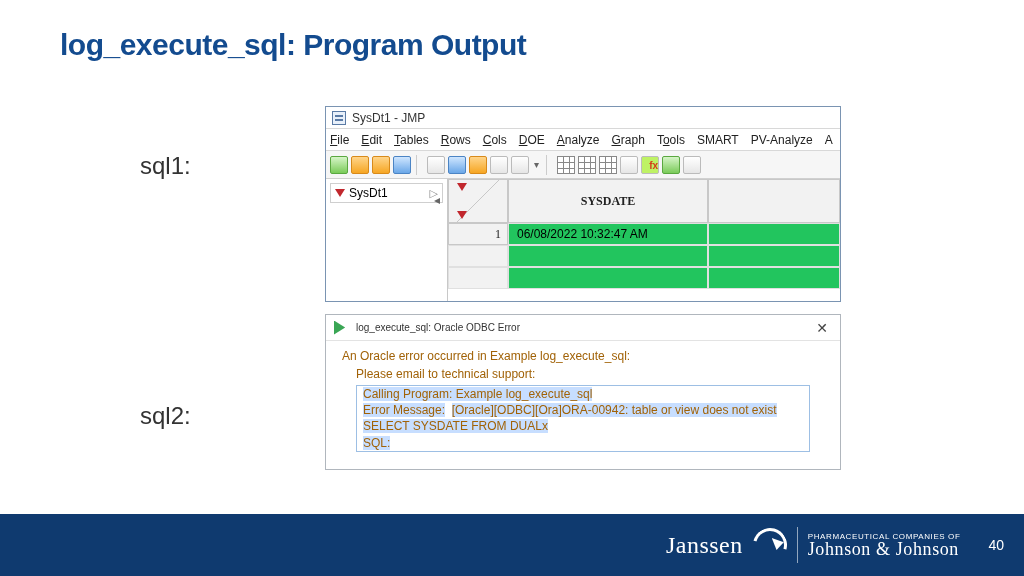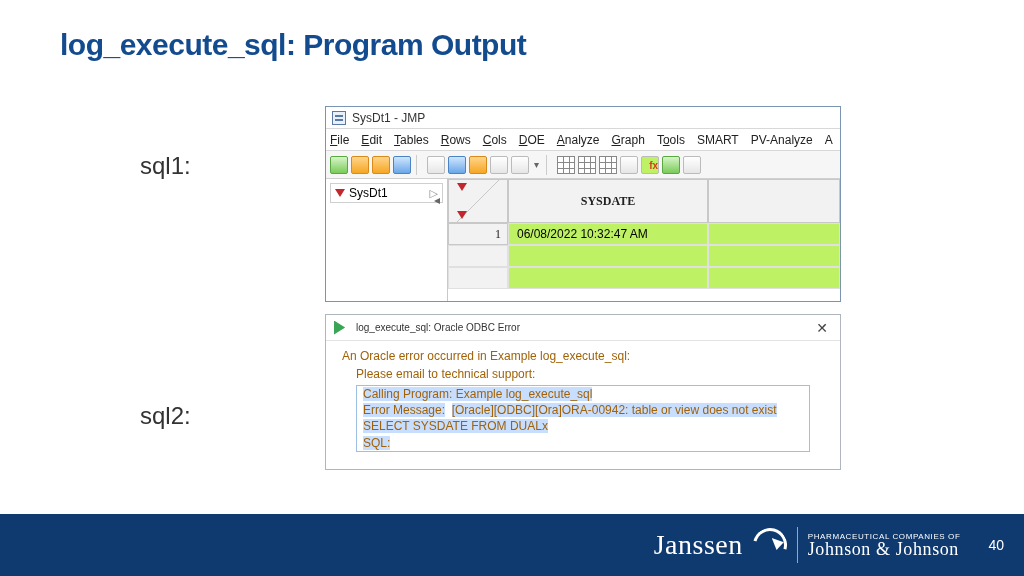--- a/index.html
+++ b/index.html
@@ -85,21 +85,21 @@
     position: absolute; border: 1px solid #c8c8c8; background: #f2f2f2;
     display: flex; align-items: center; justify-content: center;
     font-size: 12px; color: #222; font-family: Liberation Serif, serif;
   }
   .gh.corner { left: 0; top: 0; width: 60px; height: 44px;
     background: linear-gradient(135deg,#f2f2f2 49%, #c8c8c8 50%, #f2f2f2 51%);
   }
   .gh.col1 { left: 60px; top: 0; width: 200px; height: 44px; font-weight: 700; }
   .gh.col2 { left: 260px; top: 0; right: 0; height: 44px; }
   .gh.row1 { left: 0; top: 44px; width: 60px; height: 22px; justify-content: flex-end; padding-right: 6px; }
-  .cell { position: absolute; border: 1px solid #e0e0e0; background: #bef264; font-size: 12px; display: flex; align-items: center; padding: 0 8px; }
+  .cell { position: absolute; border: 1px solid #e0e0e0; background: #22c55e; font-size: 12px; display: flex; align-items: center; padding: 0 8px; }
   .cell.c11 { left: 60px; top: 44px; width: 200px; height: 22px; }
   .cell.c12 { left: 260px; top: 44px; right: 0; height: 22px; }
   .cell.c21 { left: 0;   top: 66px; width: 60px; height: 22px; background:#f2f2f2;}
   .cell.c22 { left: 60px; top: 66px; width: 200px; height: 22px; }
   .cell.c23 { left: 260px; top: 66px; right:0; height: 22px; }
   .cell.c31 { left: 0;   top: 88px; width: 60px; height: 22px; background:#f2f2f2;}
   .cell.c32 { left: 60px; top: 88px; width: 200px; height: 22px; }
   .cell.c33 { left: 260px; top: 88px; right:0; height: 22px; }
 
   .corner-tri-top { position:absolute; left: 8px; top: 3px; }
@@ -133,21 +133,21 @@
   .hl { background: #c7deff; display: inline; }
 
   
   .footer {
     position: absolute; left: 0; right: 0; bottom: 0; height: 62px;
     background: #0f3a6f; color: #fff; display: flex; align-items: center; justify-content: flex-end;
     padding: 0 20px; gap: 18px;
   }
   .brand { display: flex; align-items: center; gap: 10px; }
   .brand-name {
-    font-family: Georgia, 'Times New Roman', serif; font-size: 28px; letter-spacing: 0.5px;
+    font-family: Georgia, 'Times New Roman', serif; font-size: 24px; letter-spacing: 0.5px;
   }
   .swoosh { width: 34px; height: 34px; position: relative; }
   .swoosh::before {
     content: ""; position: absolute; inset: 0;
     border: 3px solid #fff; border-radius: 50% 50% 50% 0;
     transform: rotate(-30deg);
     border-left-color: transparent; border-bottom-color: transparent;
   }
   .swoosh::after {
     content: ""; position: absolute; right: 3px; top: 10px; width: 12px; height: 12px;

